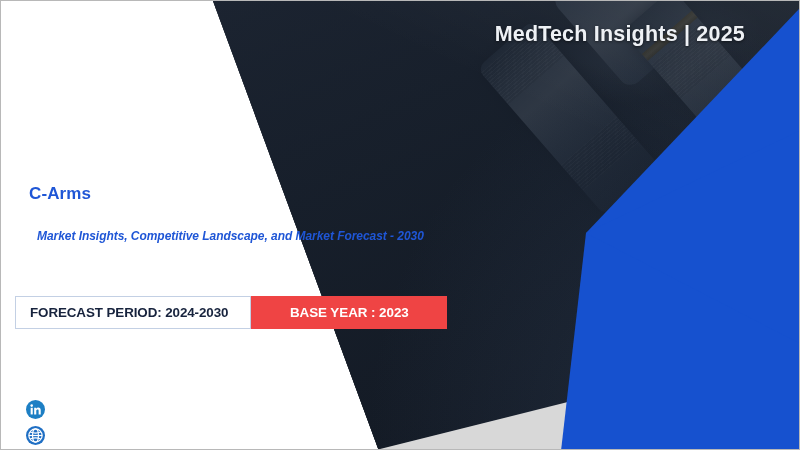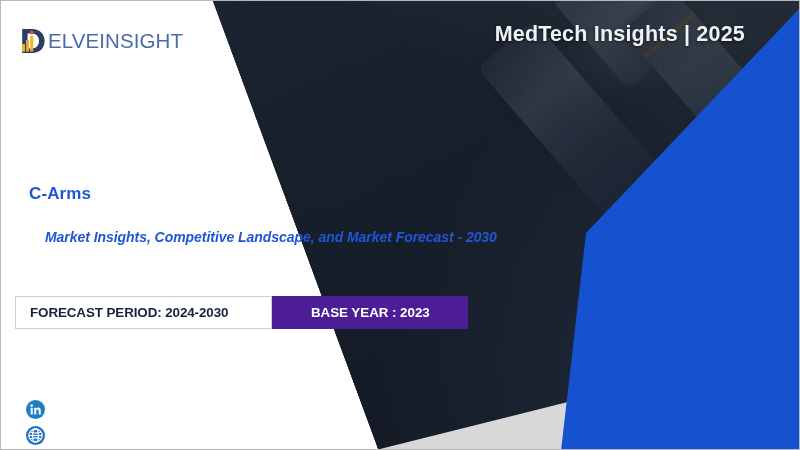--- a/index.html
+++ b/index.html
@@ -163,54 +163,54 @@
     position: absolute;
     left: 28px; top: 183px;
     font-size: 17px;
     font-weight: bold;
     color: #1f56d6;
     letter-spacing: .1px;
     white-space: nowrap;
   }
   .subtitle {
     position: absolute;
-    left: 44px; top: 228px;
-    font-size: 14px;
+    left: 36px; top: 228px;
+    font-size: 12px;
     font-weight: bold;
     font-style: italic;
     color: #1f56d6;
     letter-spacing: -.05px;
     white-space: nowrap;
   }
 
   
   .band {
     position: absolute;
     left: 14px; top: 295px;
     display: flex;
     height: 33px;
   }
   .band-left {
     display: flex;
     align-items: center;
-    padding: 0 43px 0 14px;
+    padding: 0 22px 0 14px;
     background: #ffffff;
     border: 1px solid #c3d0e4;
     box-sizing: border-box;
     font-size: 13.4px;
     font-weight: bold;
     color: #17233d;
     letter-spacing: -.1px;
     white-space: nowrap;
   }
   .band-right {
     display: flex;
     align-items: center;
     justify-content: center;
-    background: #4c1d95;
+    background: #ef4444;
     min-width: 196px;
     box-sizing: border-box;
     font-size: 13.4px;
     font-weight: bold;
     color: #ffffff;
     letter-spacing: -.05px;
     white-space: nowrap;
   }
 
   
@@ -240,31 +240,20 @@
       <div class="ridges" style="left:44px; width:46px;"></div>
     </div>
   </div>
   <div class="photo-shade"></div>
   <div class="photo-vignette"></div>
 
   <div class="gray-wedge"></div>
   <div class="blue-chevron"></div>
   <div class="blue-chevron-top"></div>
 
-  <div class="logo">
-    <svg class="logo-mark" viewBox="0 0 30 30">
-      <path d="M3.2 3.0 H13.2 C21.0 3.0 25.6 8.0 25.6 15.0 C25.6 22.0 21.0 27.0 13.2 27.0 H3.2 Z
-               M8.6 7.6 V22.4 H12.9 C17.2 22.4 20.0 19.6 20.0 15.0 C20.0 10.4 17.2 7.6 12.9 7.6 Z" fill="#2b3e63"></path>
-      <rect x="3.0" y="18.0" width="3.0" height="7.6" fill="#f0b323"></rect>
-      <rect x="7.0" y="14.0" width="3.0" height="11.6" fill="#e8a33d"></rect>
-      <rect x="11.2" y="10.0" width="3.0" height="15.6" fill="#f0b323"></rect>
-      <circle cx="12.7" cy="6.4" r="2.0" fill="#d94f3d"></circle>
-    </svg>
-    <div class="logo-word"><span class="cap">ELVEINSIGHT</span></div>
-  </div>
 
   <div class="header-right">MedTech Insights | 2025</div>
 
   <div class="title">C-Arms</div>
   <div class="subtitle">Market Insights, Competitive Landscape, and Market Forecast - 2030</div>
 
   <div class="band">
     <div class="band-left">FORECAST PERIOD: 2024-2030</div>
     <div class="band-right">BASE YEAR : 2023</div>
   </div>

